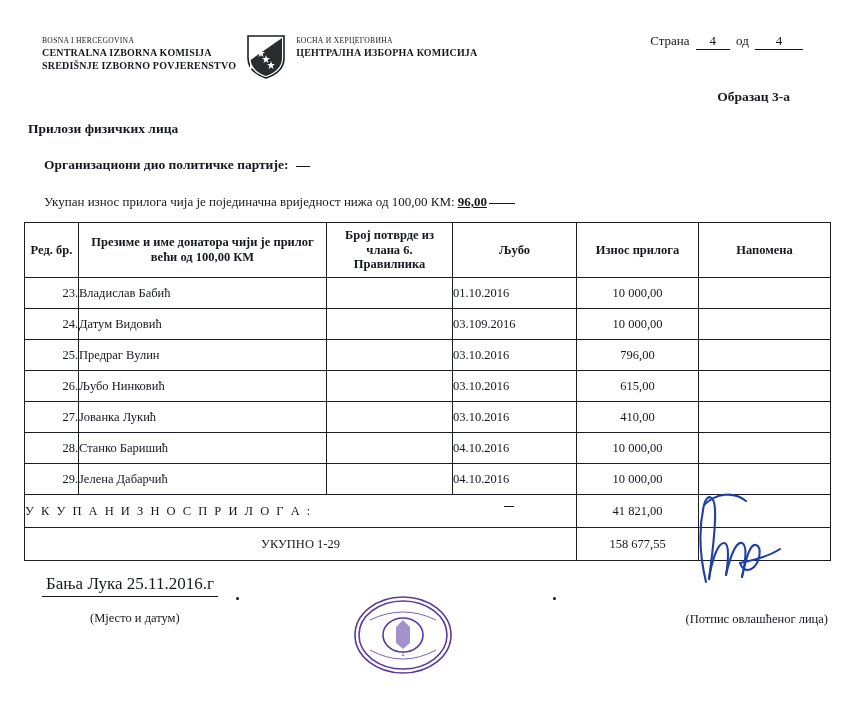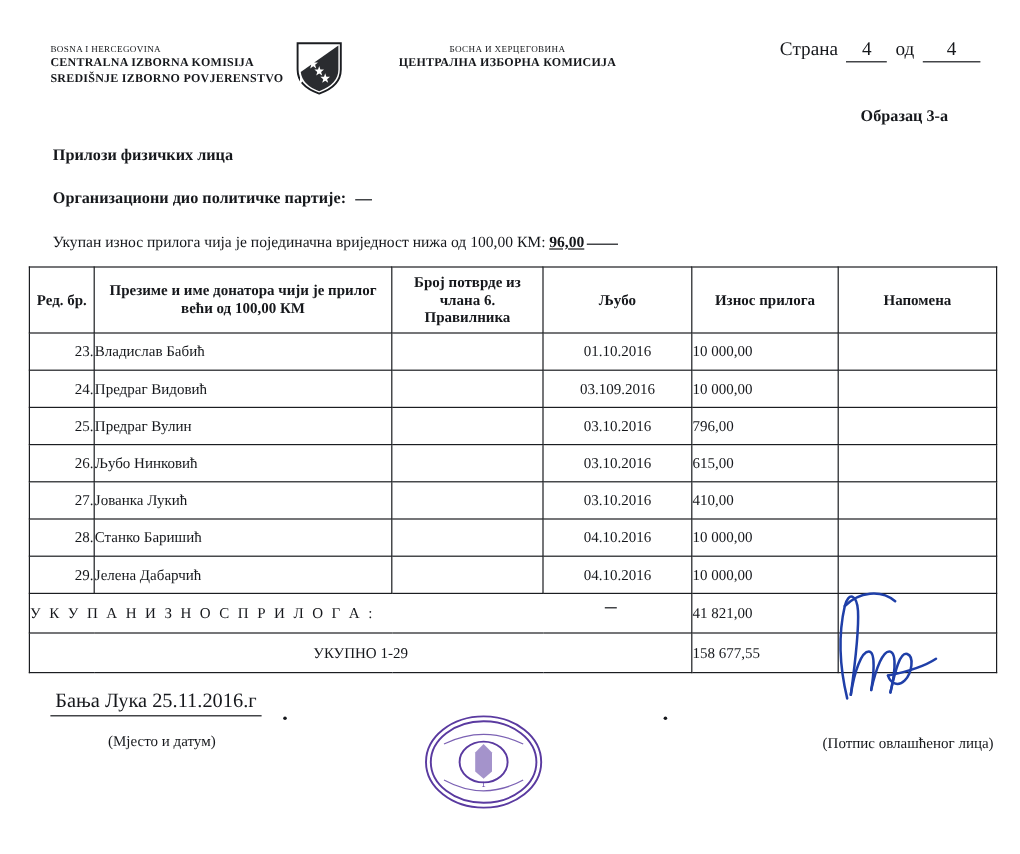--- a/index.html
+++ b/index.html
@@ -39,30 +39,30 @@
   }
   .coat svg { display:block; }
   .hdr-left, .hdr-right {
     font-size: 9.5px;
     line-height: 1.32;
     font-family: "Liberation Serif", serif;
     letter-spacing: .2px;
     white-space: nowrap;
   }
   .hdr-left { text-align: left; padding-top: 2px; }
-  .hdr-right { text-align: center; padding-top: 2px; margin-left: 36px; }
+  .hdr-right { text-align: left; padding-top: 2px; }
   .hdr-small { font-size: 7.6px; letter-spacing: .3px; }
   .hdr-bold { font-weight: bold; font-size: 10px; letter-spacing: .2px; }
 
   
   .page-num {
     position: absolute;
-    right: 30px;
+    right: 44px;
     top: 33px;
-    font-size: 16px;
+    font-size: 13px;
     white-space: nowrap;
   }
   .page-num .u {
     display: inline-block;
     min-width: 34px;
     border-bottom: 1px solid #16181c;
     text-align: center;
     margin: 0 3px;
   }
   .page-num .u.last { min-width: 48px; }
@@ -71,21 +71,21 @@
     position: absolute;
     right: 60px;
     top: 89px;
     font-size: 13.5px;
     font-weight: bold;
   }
 
   
   .line-1 {
     position: absolute;
-    left: 44px;
+    left: 28px;
     top: 121px;
     font-size: 13.5px;
     font-weight: bold;
   }
   .line-2 {
     position: absolute;
     left: 44px;
     top: 157px;
     font-size: 13.5px;
     font-weight: bold;
@@ -147,25 +147,25 @@
     text-align: right;
     padding-right: 6px;
     height: 30px;
   }
   td.c-name {
     text-align: left;
     padding-left: 10px;
   }
   td.c-cert { }
   td.c-date {
+    text-align: left;
+    margin-left: 48px;
+  }
+  td.c-amt {
     text-align: center;
-    margin-left: 48px;
-  }
-  td.c-amt {
-    text-align: left;
     padding-right: 12px;
   }
   td.c-note { }
 
   tr.row { height: 30px; }
 
   td.total-label {
     text-align: left;
     font-size: 12.5px;
     letter-spacing: 2px;
@@ -303,21 +303,21 @@
       <tr class="row">
         <td class="c-num">23.</td>
         <td class="c-name">Владислав Бабић</td>
         <td class="c-cert"></td>
         <td class="c-date">01.10.2016</td>
         <td class="c-amt">10 000,00</td>
         <td class="c-note"></td>
       </tr>
       <tr class="row">
         <td class="c-num">24.</td>
-        <td class="c-name">Предраг Видовић</td>
+        <td class="c-name">Датум Видовић</td>
         <td class="c-cert"></td>
         <td class="c-date">03.109.2016</td>
         <td class="c-amt">10 000,00</td>
         <td class="c-note"></td>
       </tr>
       <tr class="row">
         <td class="c-num">25.</td>
         <td class="c-name">Предраг Вулин</td>
         <td class="c-cert"></td>
         <td class="c-date">03.10.2016</td>

